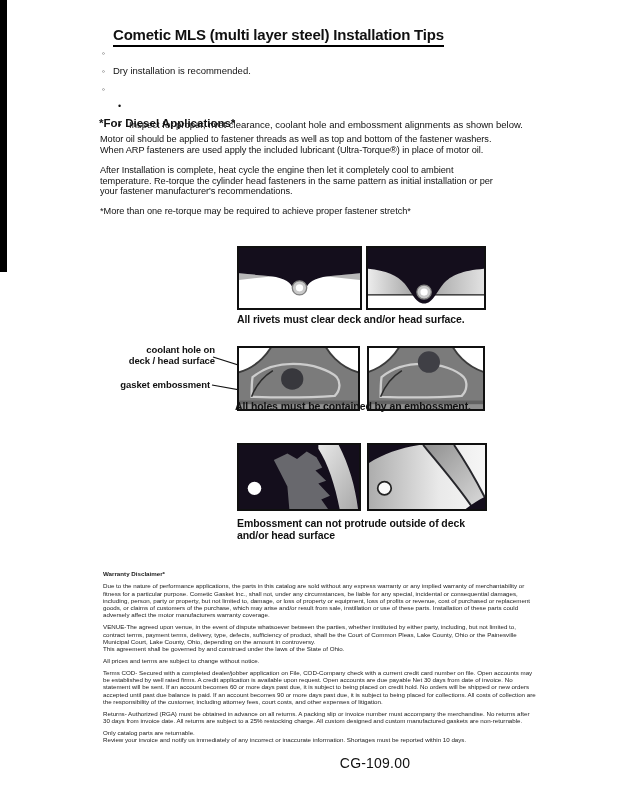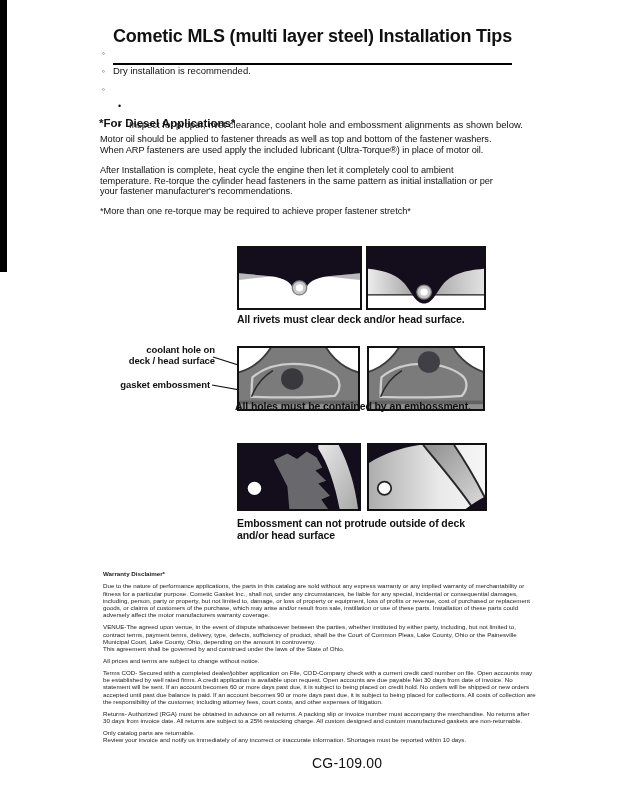--- a/index.html
+++ b/index.html
@@ -3,22 +3,22 @@
 <meta charset="utf-8">
 <style>
   html,body{margin:0;padding:0;background:#e9e9e9;}
   .page{
     position:relative;width:618px;height:800px;background:#ffffff;
     font-family:"Liberation Sans",sans-serif;color:#111;overflow:hidden;
     margin:0 auto;
   }
   .leftbar{position:absolute;left:0;top:0;width:7px;height:272px;background:#000;}
   .title{
-    position:absolute;left:113px;top:26px;font-size:18px;font-weight:bold;
-    letter-spacing:-0.2px;border-bottom:2px solid #000;padding-bottom:16px;white-space:nowrap;
+    position:absolute;left:113px;top:26px;font-size:15px;font-weight:bold;
+    letter-spacing:-0.2px;border-bottom:2px solid #000;padding-bottom:2px;white-space:nowrap;
   }
   .bullets{position:absolute;left:102px;top:45px;font-size:9.5px;font-weight:500;line-height:17.4px;white-space:nowrap;}
   .b-row{display:flex;align-items:baseline;}
   .b-row .glyph{width:11px;font-size:8px;}
   .b-row.sub{margin-left:16px;}
   .b-row.sub .glyph{font-size:9px;}
   .diesel-h{position:absolute;left:99px;top:117px;font-size:11.5px;font-weight:bold;}
   .para{position:absolute;left:100px;width:403px;font-size:9.2px;font-weight:500;line-height:10.6px;letter-spacing:-0.05px;}
   .p1{top:134px;}
   .p2{top:165px;}
@@ -27,21 +27,21 @@
   .fig{position:absolute;border:2.2px solid #101010;box-sizing:border-box;background:#fff;}
   .fig svg{display:block;width:100%;height:100%;}
   .caption{position:absolute;font-size:10.5px;font-weight:600;letter-spacing:-0.1px;line-height:12px;}
   .ptr-label{position:absolute;font-size:9.5px;font-weight:600;text-align:right;line-height:11px;letter-spacing:-0.1px;}
   .ptr-lines{position:absolute;left:198px;top:342px;}
   .legal{position:absolute;left:103px;top:570px;width:433px;font-size:6.2px;line-height:7.3px;font-weight:500;color:#1a1a1a;letter-spacing:0;}
   .legal .lh{font-weight:bold;margin-bottom:5px;}
   .legal p{margin:0 0 4.5px 0;}
   .legal p.tight{margin:0;}
   .legal p.gap-top{margin-top:4.5px;}
-  .pagecode{position:absolute;left:312px;top:755px;width:150px;text-align:left;font-size:14px;letter-spacing:0.2px;}
+  .pagecode{position:absolute;left:300px;top:755px;width:150px;text-align:center;font-size:14px;letter-spacing:0.2px;}
 </style>
 </head>
 <body>
 
 <div class="page">
 
   <div class="leftbar"></div>
 
   <div class="title">Cometic MLS (multi layer steel) Installation Tips</div>
 

